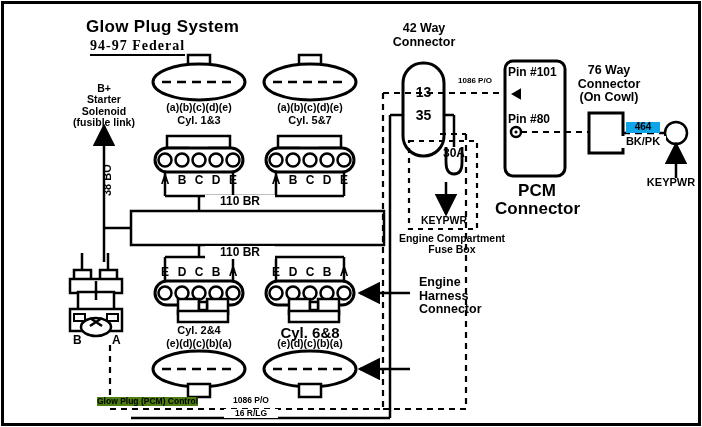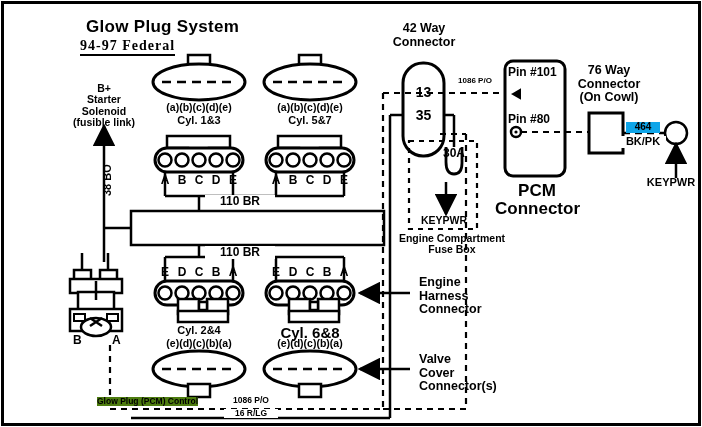--- a/index.html
+++ b/index.html
@@ -192,21 +192,21 @@
     <line x1="131" y1="418" x2="390" y2="418"></line>
     <line x1="444" y1="115" x2="454" y2="115"></line>
     <line x1="454" y1="115" x2="454" y2="147"></line>
   </g>
 
   <line x1="410" y1="293" x2="360" y2="293" stroke="#000" stroke-width="2.5" marker-end="url(#arr)"></line>
   <line x1="410" y1="369" x2="360" y2="369" stroke="#000" stroke-width="2.5" marker-end="url(#arr)"></line>
 </svg>
 
 <div class="lbl" style="left:86px;top:18px;font-size:17px;letter-spacing:0.3px;">Glow Plug System</div>
-<div class="lbl ser" style="left:80px;top:38px;font-size:14px;border-bottom:2px solid #000;padding-bottom:1px;">94-97 Federal</div>
+<div class="lbl ser" style="left:90px;top:38px;font-size:14px;border-bottom:2px solid #000;padding-bottom:1px;">94-97 Federal</div>
 
 <div class="lbl c" style="left:58px;top:83px;width:92px;font-size:10.5px;">B+
 Starter
 Solenoid
 (fusible link)</div>
 
 <div class="lbl vert" style="left:102px;top:196px;font-size:11px;transform:rotate(-90deg);">38 BO</div>
 
 <div class="lbl" style="left:73px;top:334px;font-size:12px;">B</div>
 <div class="lbl" style="left:112px;top:334px;font-size:12px;">A</div>
@@ -269,21 +269,18 @@
 Connector
 (On Cowl)</div>
 
 <div class="lbl c" style="left:626px;top:122px;width:34px;font-size:10px;background:#0ea5e9;">464</div>
 <div class="lbl c" style="left:620px;top:136px;width:46px;font-size:11px;background:#fff;">BK/PK</div>
 <div class="lbl c" style="left:640px;top:177px;width:62px;font-size:11px;">KEYPWR</div>
 
 <div class="lbl" style="left:419px;top:276px;font-size:12.5px;">Engine
 Harness
 Connector</div>
-<div class="lbl" style="left:419px;top:353px;font-size:12.5px;">Valve
-Cover
-Connector(s)</div>
 
 <div class="lbl" style="left:97px;top:397px;font-size:8.5px;background:#4d7c0f;">Glow Plug (PCM) Control</div>
 <div class="lbl c" style="left:224px;top:396px;width:54px;font-size:8.5px;background:#fff;">1086 P/O</div>
 <div class="lbl c" style="left:224px;top:409px;width:54px;font-size:8.5px;background:#fff;">16 R/LG</div>
 
 </div>
 
 </body></html>

